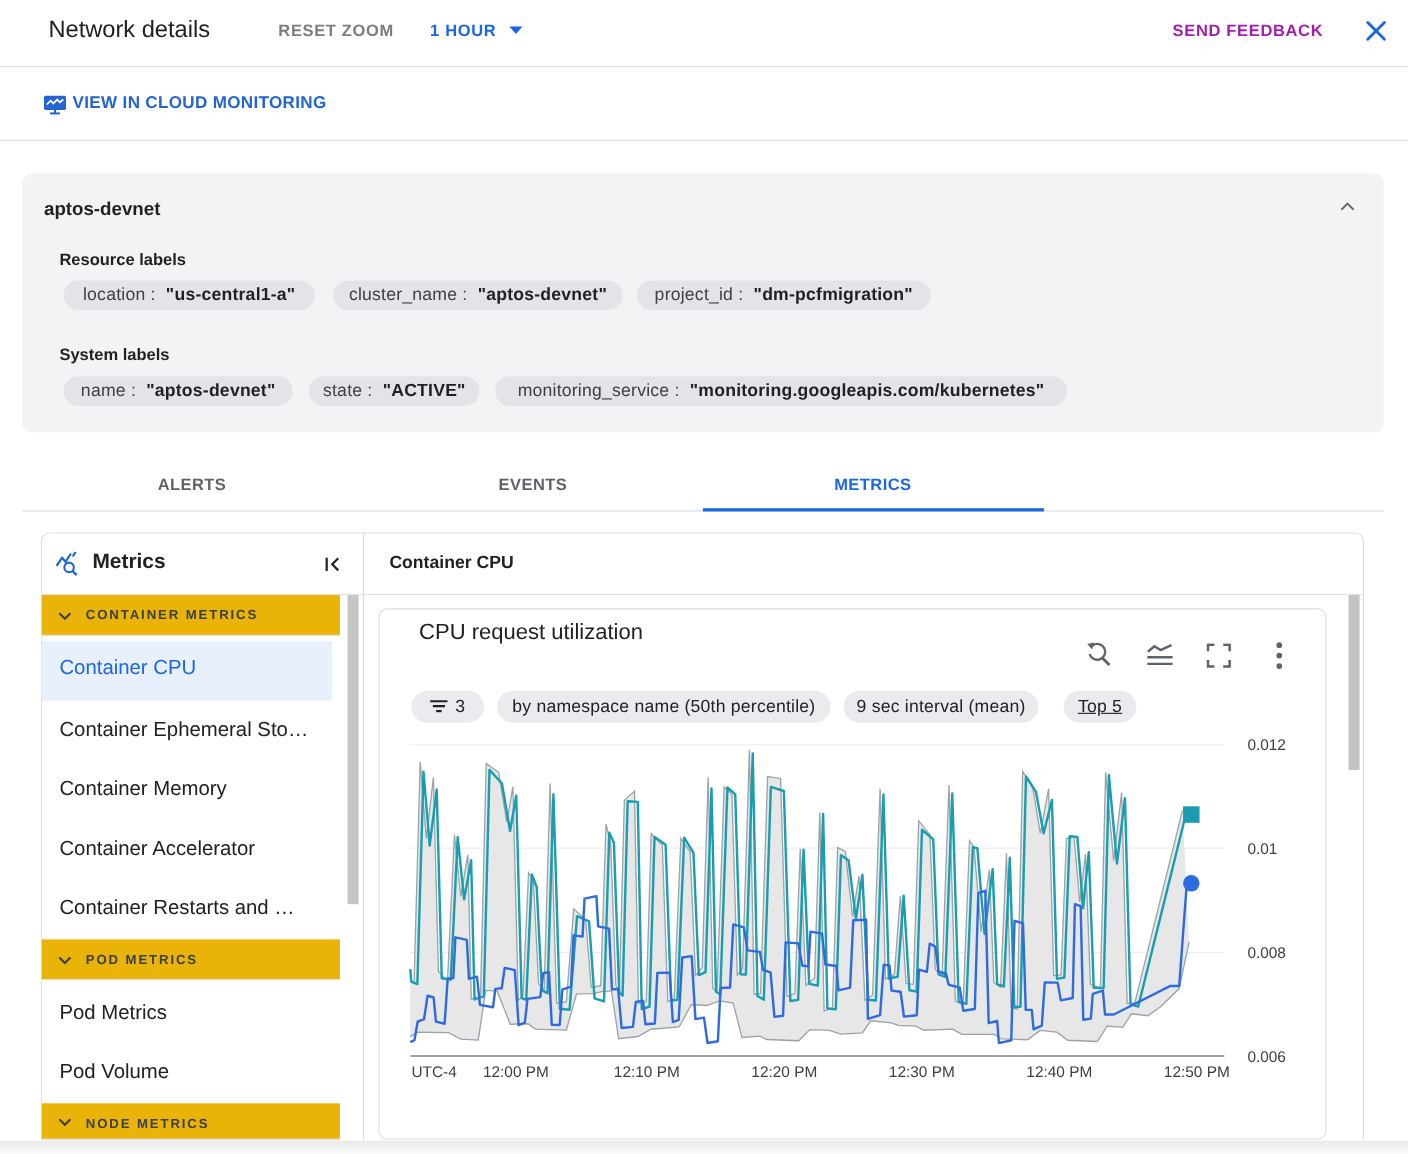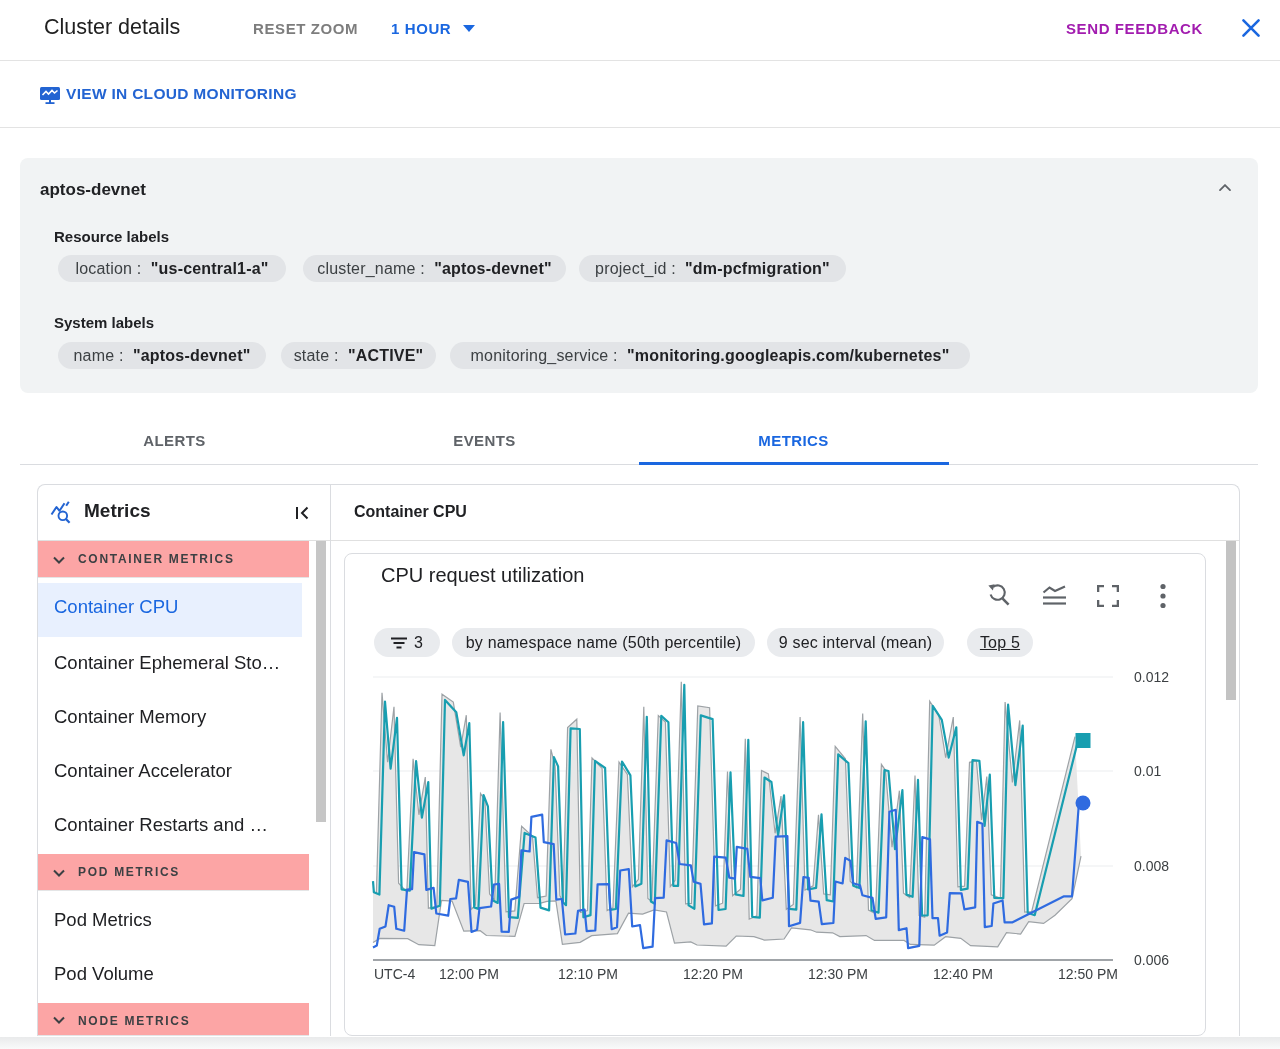--- a/index.html
+++ b/index.html
@@ -30,38 +30,38 @@
 .tab.sel { color:#1a67e0; }
 .tab-underline { position:absolute; left:619px; top:44px; width:310px; height:3px; background:#1a67e0; }
 
 .panes { left:37px; top:484px; width:1203px; height:552px; border:1px solid #dadce0; border-bottom:none; border-radius:8px 8px 0 0; background:#fff; }
 .vdiv { left:330px; top:484px; width:1px; height:552px; background:#dadce0; }
 .pane-hdr-div-l { left:38px; top:540px; width:292px; height:1px; background:#e0e0e0; }
 .pane-hdr-div-r { left:331px; top:540px; width:908px; height:1px; background:#e0e0e0; }
 .metrics-title { left:84px; top:500px; font-size:19px; font-weight:bold; color:#202124; }
 .cc-title { left:354px; top:503px; font-size:16px; font-weight:bold; color:#202124; }
 
-.sect { position:absolute; left:38px; width:271px; height:37px; background:#fca5a5; border-bottom:1px solid #e4e5e6; color:#3c4043; font-size:12px; font-weight:bold; letter-spacing:1.7px; line-height:37px; }
+.sect { position:absolute; left:38px; width:271px; height:37px; background:#eab308; border-bottom:1px solid #e4e5e6; color:#3c4043; font-size:12px; font-weight:bold; letter-spacing:1.7px; line-height:37px; }
 .sect span { margin-left:40px; }
 .item { position:absolute; left:38px; width:264px; height:54px; font-size:18.5px; color:#202124; line-height:54px; padding-left:16px; white-space:nowrap; overflow:hidden; }
 .item.sel { background:#e8f0fe; color:#1a67e0; }
 .sb-scroll { left:316px; top:541px; width:10px; height:281px; background:#c6c6c6; }
 
 .r-scroll { left:1226px; top:541px; width:10px; height:159px; background:#c3c3c3; }
 
 .card { left:344px; top:553px; width:862px; height:483px; border:1px solid #dadce0; border-radius:8px; background:#fff; }
 .card-title { left:381px; top:564px; font-size:20px; color:#202124; }
 .cchip { position:absolute; top:628px; height:29px; background:#e9ebee; border-radius:15px; font-size:16px; letter-spacing:0.2px; color:#202124; line-height:29px; white-space:nowrap; text-align:center; }
 
 .bstrip { left:0; top:1037px; width:1280px; height:12px; background:linear-gradient(#e9eaeb,#f9fafa); }
 </style>
 </head>
 <body>
 
-<div class="abs hdr-title">Cluster details</div>
+<div class="abs hdr-title">Network details</div>
 <div class="abs reset-zoom">RESET ZOOM</div>
 <div class="abs one-hour">1 HOUR<span class="tri-down"></span></div>
 <div class="abs send-fb">SEND FEEDBACK</div>
 <svg class="abs close-x" viewBox="0 0 24 24">
     <path d="M5 5 L19 19 M19 5 L5 19" stroke="#1a67e0" stroke-width="2.4" stroke-linecap="round"></path>
   </svg>
 <div class="abs hr1"></div>
 <svg class="abs vicm" width="22" height="22" viewBox="0 0 22 22">
   <rect x="1" y="3" width="20" height="13" rx="1.5" fill="#2364d2"></rect>
   <path d="M3.5 11 L7 7.5 L9.5 10 L13 6.5 L15.5 9 L18.5 6.5" stroke="#fff" stroke-width="1.6" fill="none"></path>

